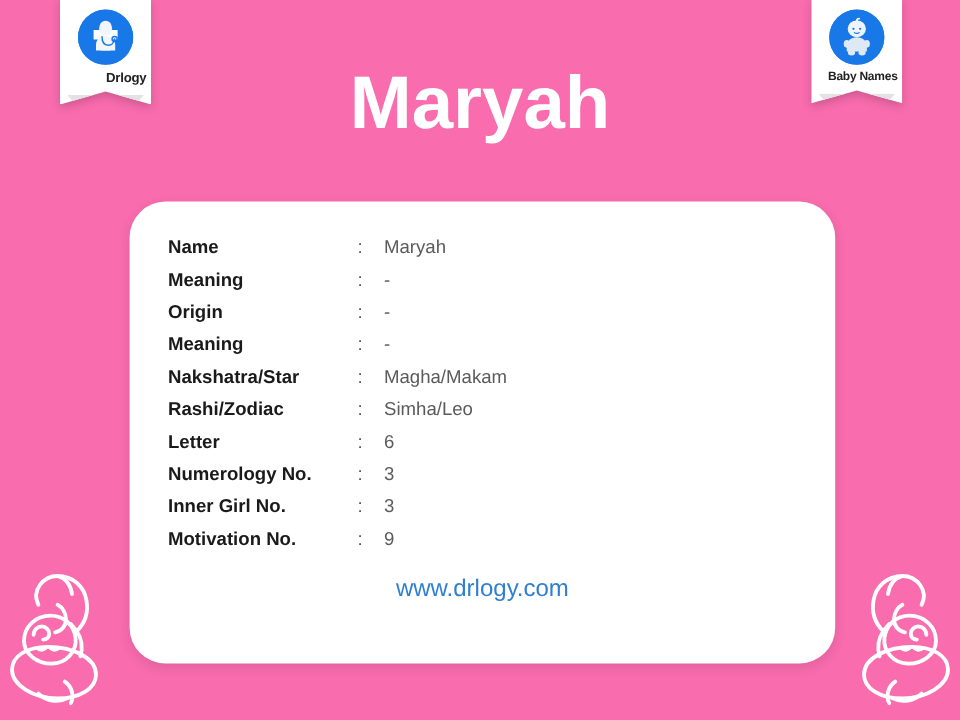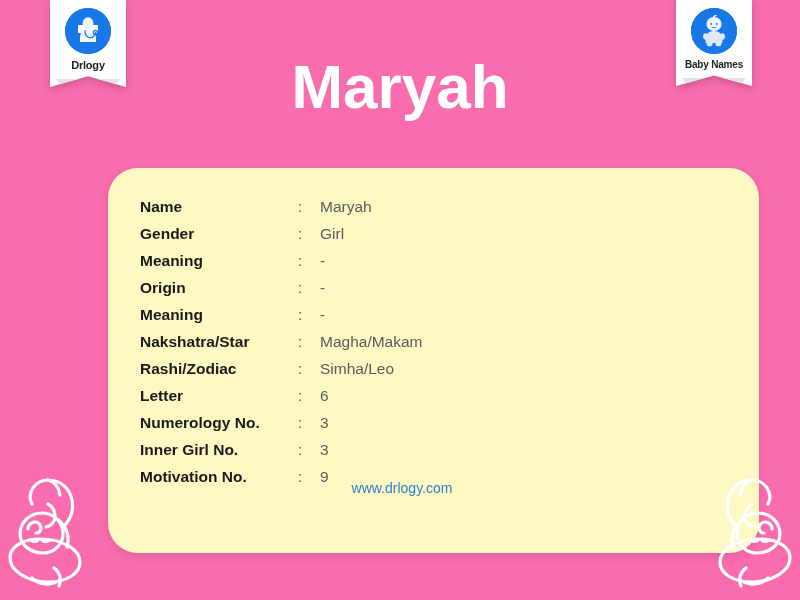--- a/index.html
+++ b/index.html
@@ -30,20 +30,21 @@
     width:46px;height:46px;border-radius:50%;
     background:#1878e8;
     margin:2px auto 0 auto;
     position:relative;
     display:block;
   }
   .badge-label{
     font-size:11px;font-weight:bold;color:#222;
     margin-top:5px;letter-spacing:-0.2px;
     white-space:nowrap;
+    text-align:right;
   }
   .badge-right .badge-label{ font-size:10px; }
   .badge-shadow{
     position:absolute;left:6px;right:6px;top:100%;height:9px;
     background:#e2e2e2;
     clip-path:polygon(0% 0%,100% 0%,88% 100%,12% 100%);
     margin-top:-8px;
     z-index:-1;
   }
 
@@ -53,22 +54,22 @@
     text-align:center;
     font-size:62px;line-height:1;
     font-weight:bold;color:#ffffff;
     letter-spacing:0px;
   }
 
   
   .card{
     position:absolute;
     left:108px;top:168px;
-    width:651px;height:385px;
-    background:#fef9c3;
+    width:588px;height:385px;
+    background:#ffffff;
     border-radius:30px;
     box-shadow:0 3px 10px rgba(0,0,0,0.10);
     overflow:hidden;
   }
 
   .info-table{
     position:absolute;left:32px;top:25px;
     border-collapse:collapse;
   }
   .info-table td{
@@ -78,21 +79,21 @@
     font-size:15.5px;
     white-space:nowrap;
   }
   .lbl{ font-weight:bold;color:#1a1a1a; width:158px; }
   .sep{ color:#555; width:22px; }
   .val{ color:#5b5b5b; font-size:16px; }
 
   .site{
     position:absolute;left:0;top:312px;width:588px;
     text-align:center;
-    font-size:14px;color:#2f7fd1;
+    font-size:20px;color:#2f7fd1;
   }
 
   
   .corner-art{ position:absolute; width:96px;height:120px; }
   .corner-left{ left:2px; top:474px; }
   .corner-right{ left:702px; top:474px; transform:scaleX(-1); }
 </style>
 </head>
 <body>
 
@@ -141,25 +142,20 @@
 <div class="card">
 
   <table class="info-table">
     <tbody>
       <tr>
         <td class="lbl">Name</td>
         <td class="sep">:</td>
         <td class="val">Maryah</td>
       </tr>
       <tr>
-        <td class="lbl">Gender</td>
-        <td class="sep">:</td>
-        <td class="val">Girl</td>
-      </tr>
-      <tr>
         <td class="lbl">Meaning</td>
         <td class="sep">:</td>
         <td class="val">-</td>
       </tr>
       <tr>
         <td class="lbl">Origin</td>
         <td class="sep">:</td>
         <td class="val">-</td>
       </tr>
       <tr>

